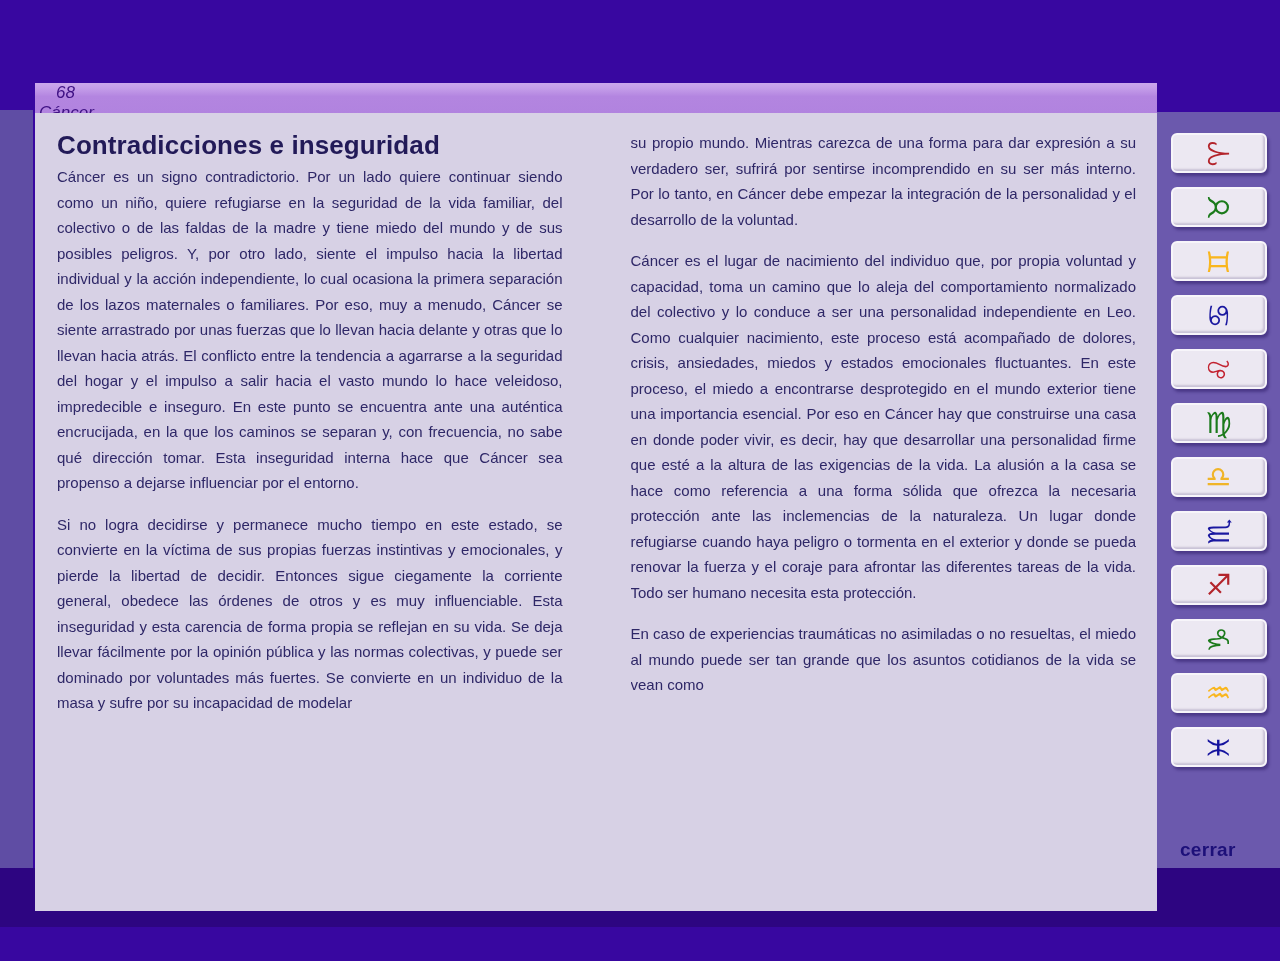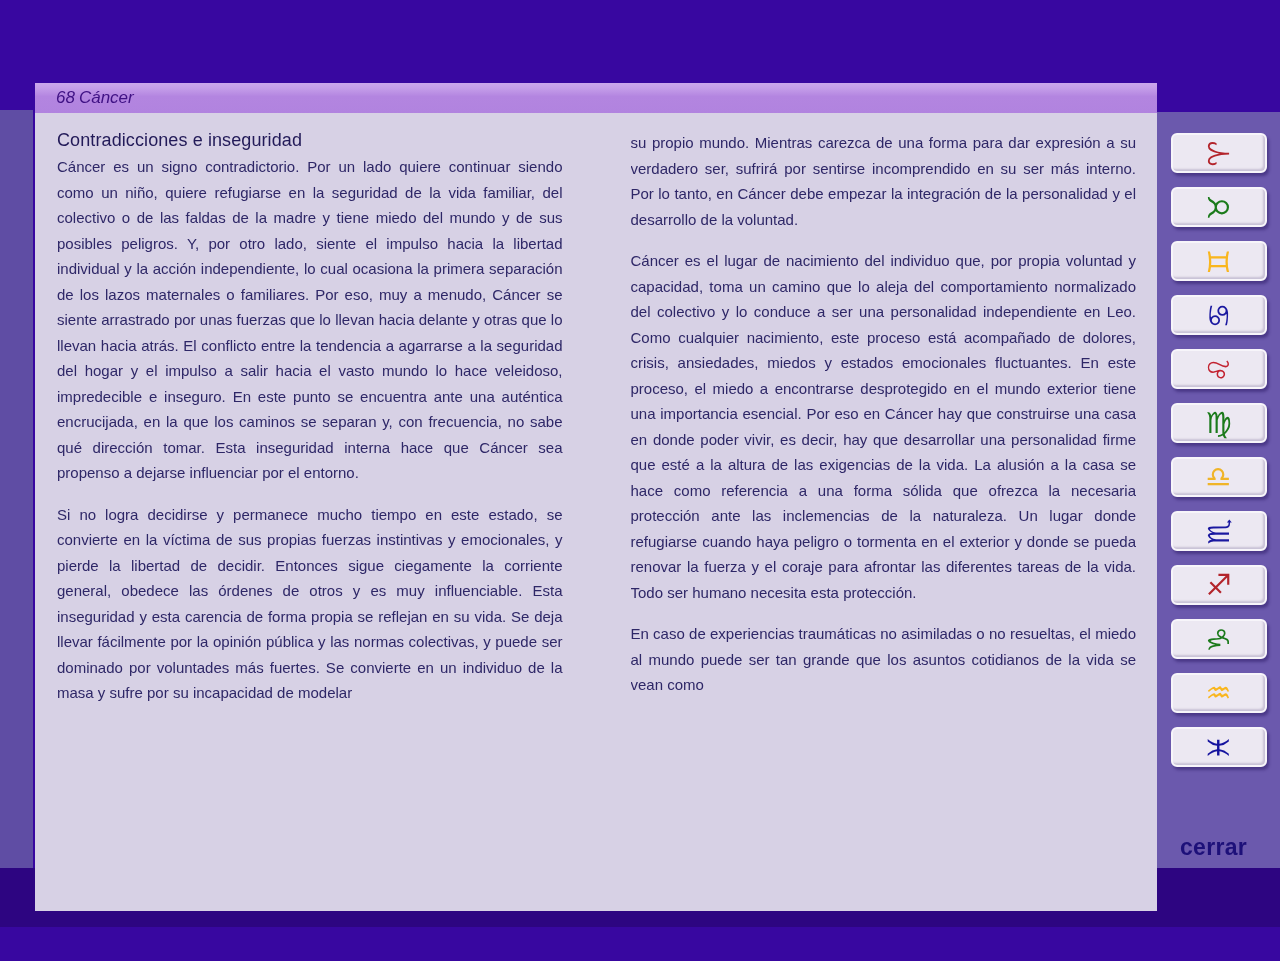--- a/index.html
+++ b/index.html
@@ -14,35 +14,35 @@
     position:absolute; left:0; top:868px; width:1280px; height:59px;
     background:#2D0581;
   }
   .left-strip {
     position:absolute; left:0; top:110px; width:33px; height:758px;
     background:#5F4DA4;
   }
   .panel-header {
     position:absolute; left:35px; top:83px; width:1122px; height:30px;
     background:linear-gradient(180deg,#CBA8EC 0%,#C49DE9 18%,#B385E0 45%,#B183DF 100%);
-    display:flex; align-items:center;
-    color:#3F1184; font-style:italic; font-size:17px;
+    display:flex; 
+    color:#3F1184; font-style:italic; font-size:17px;flex-direction:column;
   }
   .panel-header .pagenum { margin-left:21px; }
   .panel-header .pagetitle { margin-left:4px; }
   .panel-content {
     position:absolute; left:35px; top:113px; width:1122px; height:798px;
     background:#D7D1E5;
     padding:17px 21px 0 22px;
     display:flex; gap:68px;
     overflow:hidden;
   }
   .col { width:506px; overflow:hidden; }
   .col h3 {
-    font-size:18px; font-weight:normal; color:#221A58;
+    font-size:26px; font-weight:bold; color:#221A58;
     margin:0 0 3px 0; letter-spacing:0.1px;
   }
   .col h3.mid { margin-top:26px; }
   .col p {
     font-size:15px; line-height:25.5px; color:#2E2767;
     text-align:justify; margin:0 0 16px 0;
     hyphens:auto; -webkit-hyphens:auto;
   }
   .sidebar {
     position:absolute; left:1157px; top:112px; width:123px; height:756px;
@@ -59,21 +59,21 @@
     cursor:pointer;
   }
   .glyph {
     font-family:"DejaVu Sans", sans-serif;
     font-size:29px; font-weight:bold; line-height:1;
     display:inline-block;
   }
   .glyph.rot { transform:rotate(-90deg); }
   .close-link {
     position:absolute; left:23px; bottom:7px;
-    font-size:23px; font-weight:bold; color:#1D1079;
+    font-size:19px; font-weight:bold; color:#1D1079;
     cursor:pointer; letter-spacing:0.3px;
   }
 </style>
 </head>
 <body>
 
 <div class="shadow-band"></div>
 <div class="left-strip"></div>
 
 <div class="panel-header">

